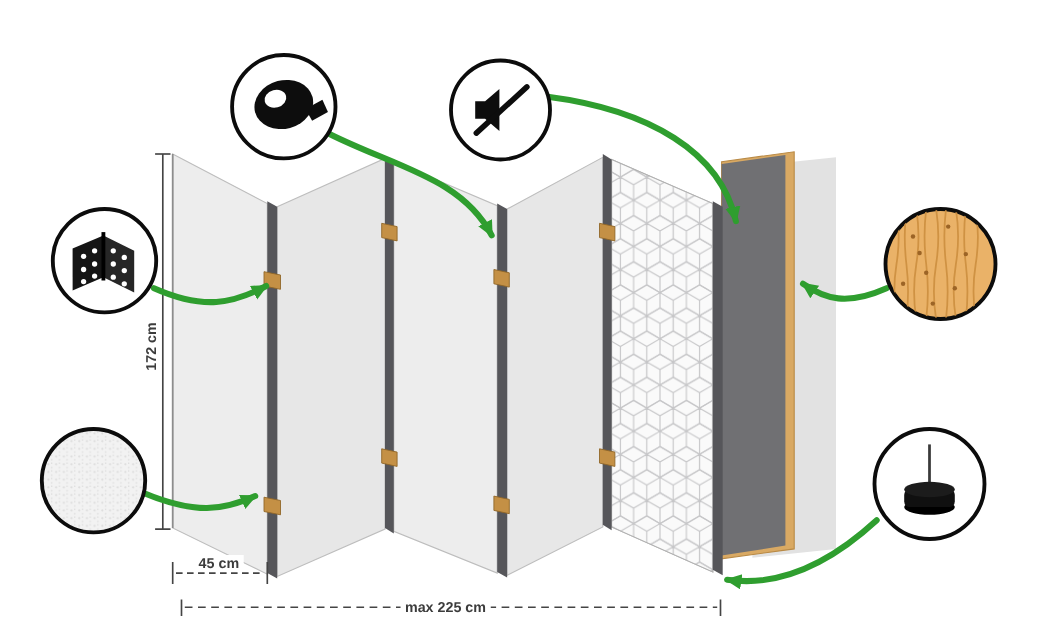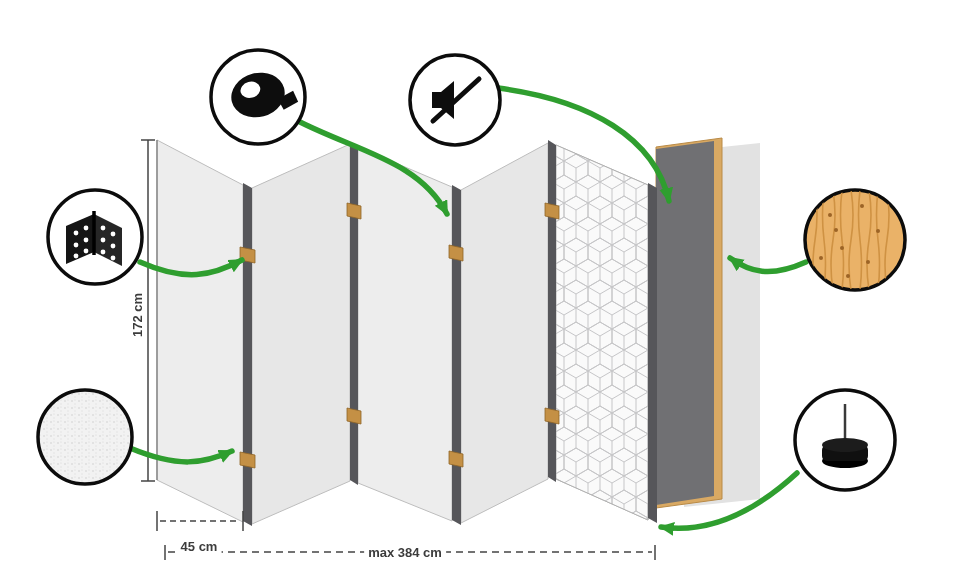--- a/index.html
+++ b/index.html
@@ -190,17 +190,17 @@
         <ellipse cx="845" cy="461" rx="23" ry="7" fill="#000000"></ellipse>
         <rect x="822" y="445" width="46" height="16" rx="5" fill="#101010"></rect>
         <ellipse cx="845" cy="445" rx="23" ry="7" fill="#1c1c1c"></ellipse>
       </g>
     </g>
   </g>
 </svg>
 
 <div class="dim-label vert" style="left:137px;top:315px;">172 cm</div>
 
-<div class="dim-label" style="left:199px;top:546px;">45 cm</div>
-
-<div class="dim-label" style="left:405px;top:552px;">max 384 cm</div>
+<div class="dim-label" style="left:199px;top:512px;">45 cm</div>
+
+<div class="dim-label" style="left:405px;top:552px;">max 225 cm</div>
 
 </div>
 
 </body></html>

